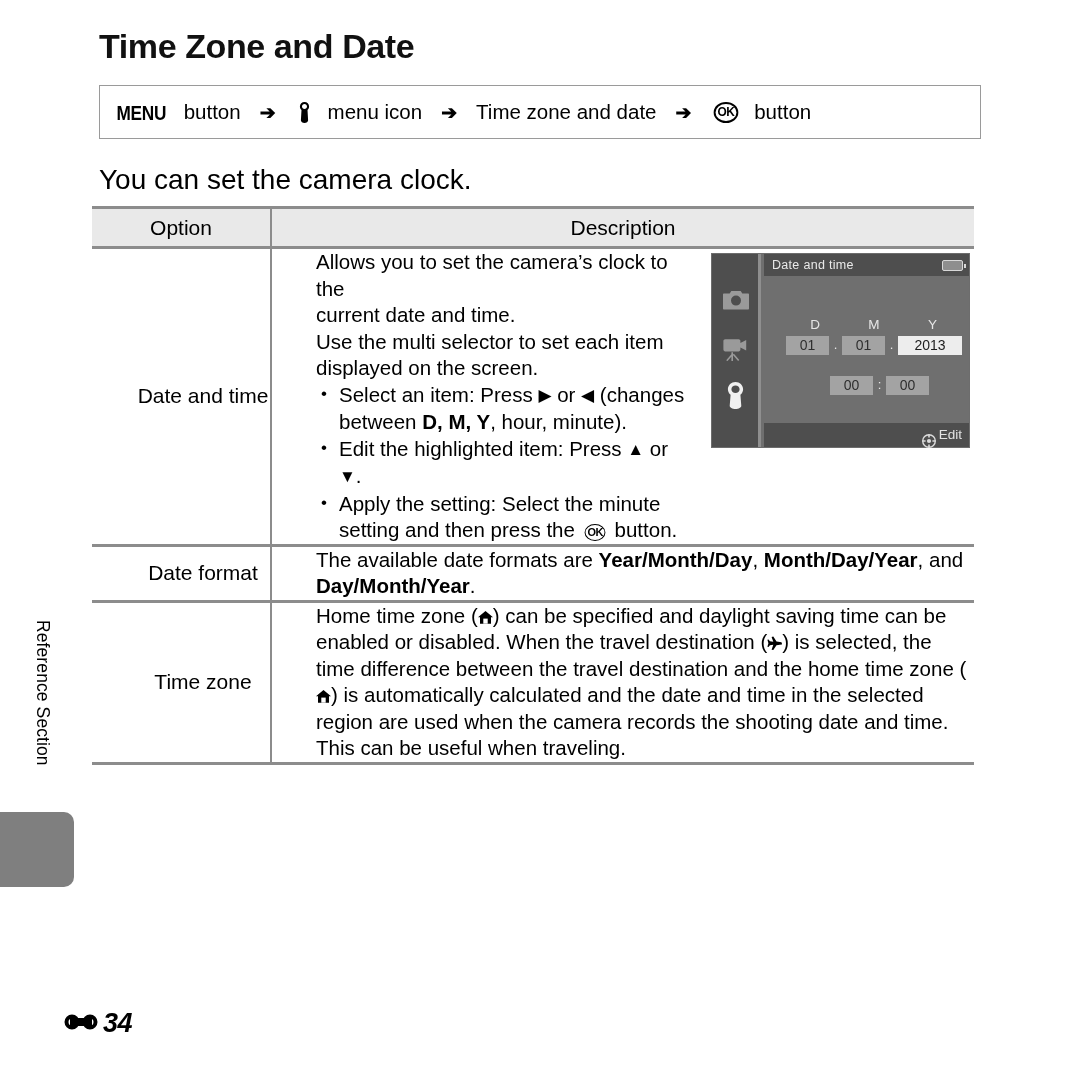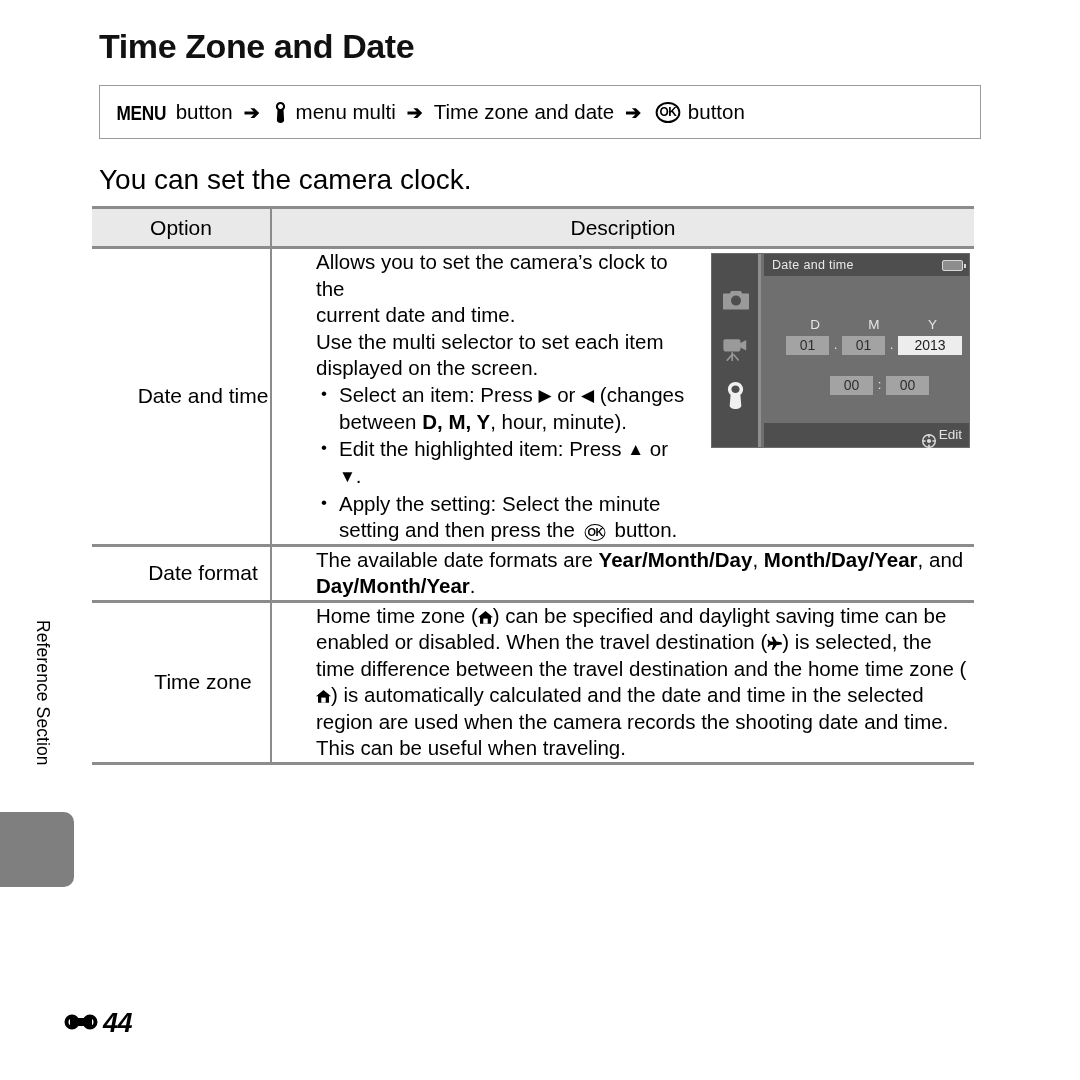--- a/index.html
+++ b/index.html
@@ -55,21 +55,21 @@
     display: flex;
     align-items: center;
   }
   .navpath {
     padding-left: 11px;
     font-size: 20.5px;
     line-height: 1;
     white-space: nowrap;
     display: flex;
     align-items: center;
-    gap: 4px;
+    gap: 12px;
   }
   .navpath .menuglyph {
     font-weight: bold;
     font-family: "Liberation Sans Narrow", "Liberation Sans", sans-serif;
     transform: scaleX(.82);
     display: inline-block;
     letter-spacing: -0.3px;
     font-size: 21px;
   }
   .arr { display:inline-block; padding: 0 7px; font-size: 19px; font-weight: bold; }
@@ -226,21 +226,21 @@
   <div class="navbox">
     <div class="navpath">
       <span class="menuglyph">MENU</span>
         <span> button</span>
       <span class="arr">➔</span>
       <span class="wrench-ic">
         <svg width="15" height="21" viewBox="0 0 15 21">
             <path fill="#000" d="M7.5 0C4.9 0 2.9 2 2.9 4.5c0 1.4.6 2.6 1.6 3.4l-.6 10.3c0 1.5 1.6 2.8 3.6 2.8s3.6-1.3 3.6-2.8l-.6-10.3c1-.8 1.6-2 1.6-3.4C12.1 2 10.1 0 7.5 0zm0 2.1c1.4 0 2.5 1.1 2.5 2.4S8.9 6.9 7.5 6.9 5 5.8 5 4.5s1.1-2.4 2.5-2.4z"></path>
           </svg>
       </span>
-      <span>menu multi</span>
+      <span>menu icon</span>
       <span class="arr">➔</span>
       <span>Time zone and date</span>
       <span class="arr">➔</span>
       <span class="okglyph">OK</span>
       <span>button</span>
     </div>
   </div>
 
   <div class="intro">You can set the camera clock.</div>
 
@@ -358,16 +358,16 @@
   </table>
 
   <div class="pagenum">
     <span>
       <svg width="40" height="24" viewBox="0 0 40 24">
           <path fill="#000" d="M10 4.5a7.5 7.5 0 100 15 7.5 7.5 0 000-15zm0 4a3.5 3.5 0 110 7 3.5 3.5 0 010-7z"></path>
           <path fill="#000" d="M28 4.5a7.5 7.5 0 100 15 7.5 7.5 0 000-15zm0 4a3.5 3.5 0 110 7 3.5 3.5 0 010-7z"></path>
           <rect x="8" y="8" width="22" height="8" fill="#000"></rect>
         </svg>
     </span>
-    <span class="num">44</span>
+    <span class="num">34</span>
   </div>
 
 </div>
 
 </body></html>

